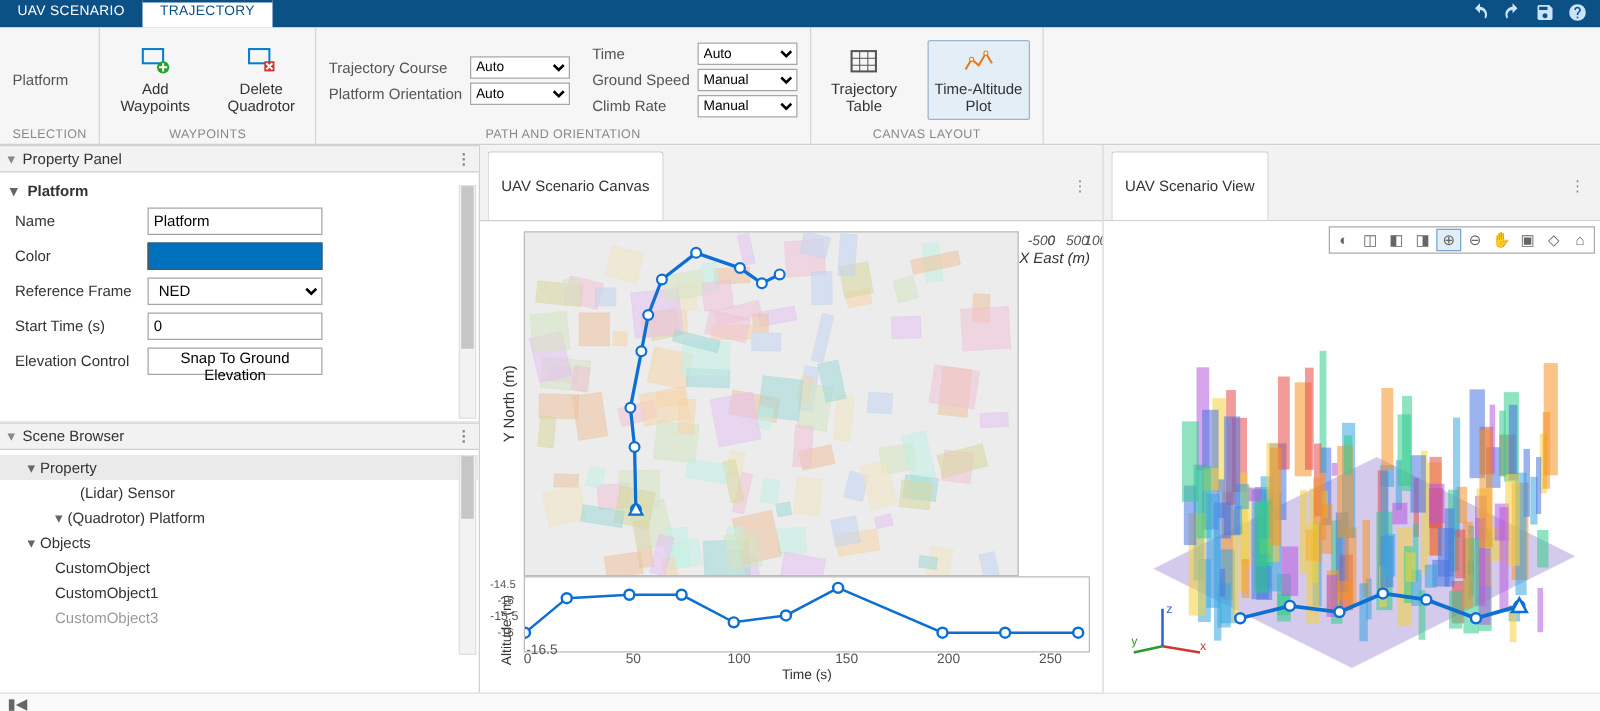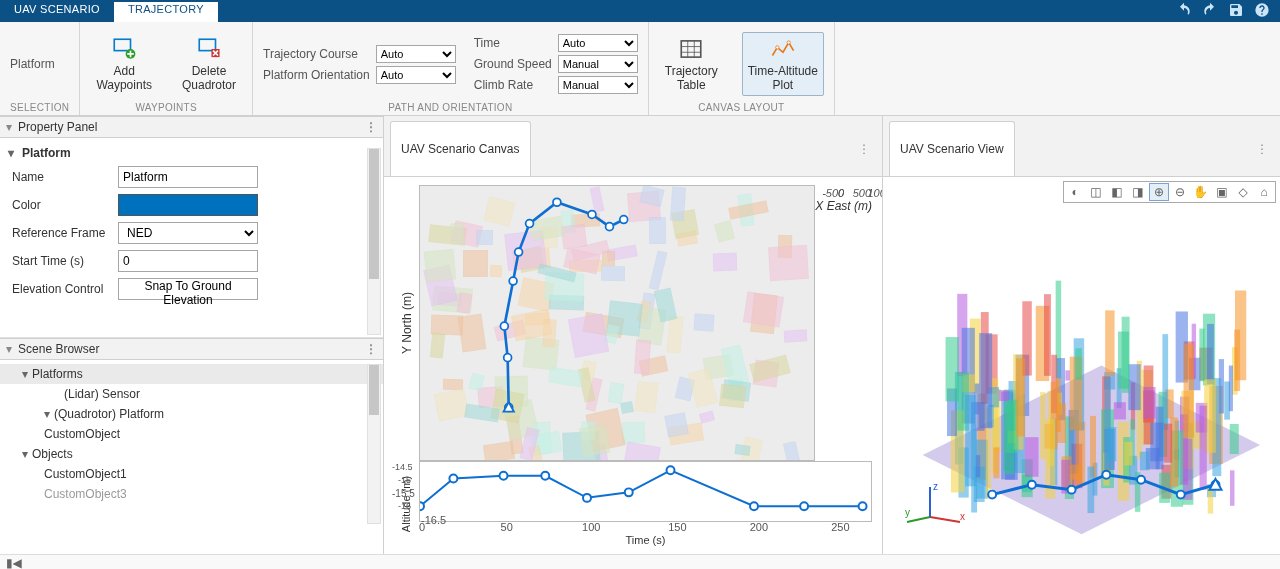--- a/index.html
+++ b/index.html
@@ -222,25 +222,25 @@
       </div>
     </div>
 
     <div class="panel-header">
       <span class="chev">▾</span>
       <span>Scene Browser</span>
       <span class="dots">⋮</span>
     </div>
     <div class="scene-browser">
       <div class="sb-body">
-        <div class="sb-row section indent1"><span class="tri">▾</span><span>Platforms</span></div>
+        <div class="sb-row section indent1"><span class="tri">▾</span><span>Property</span></div>
         <div class="sb-row indent3"><span>(Lidar) Sensor</span></div>
         <div class="sb-row indent2"><span class="tri">▾</span><span>(Quadrotor) Platform</span></div>
+        <div class="sb-row indent1"><span class="tri">▾</span><span>Objects</span></div>
         <div class="sb-row indent2">CustomObject</div>
-        <div class="sb-row indent1"><span class="tri">▾</span><span>Objects</span></div>
         <div class="sb-row indent2">CustomObject1</div>
         <div class="sb-row indent2" style="opacity:0.5">CustomObject3</div>
         <div class="scrollbar-track" style="top:4px;height:160px;">
           <div class="scrollbar-thumb" style="height:50px;"></div>
         </div>
       </div>
     </div>
 
   </div>
 

